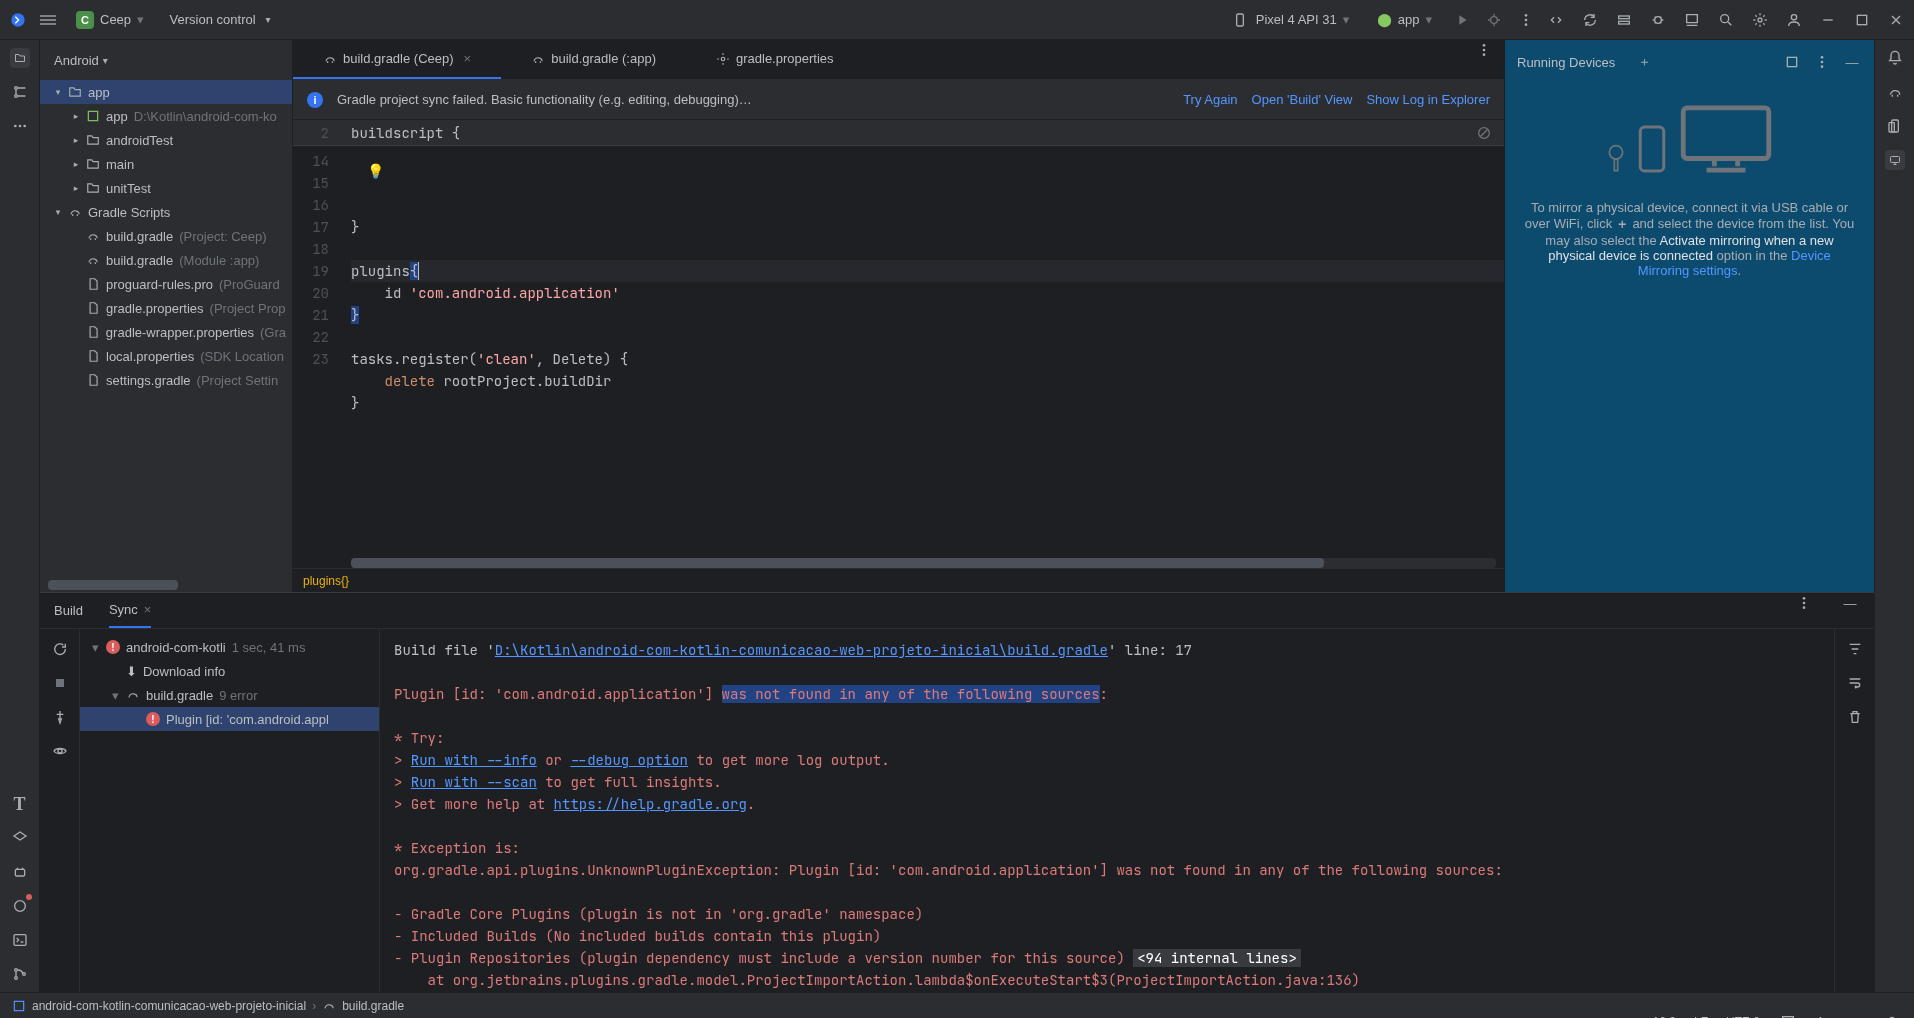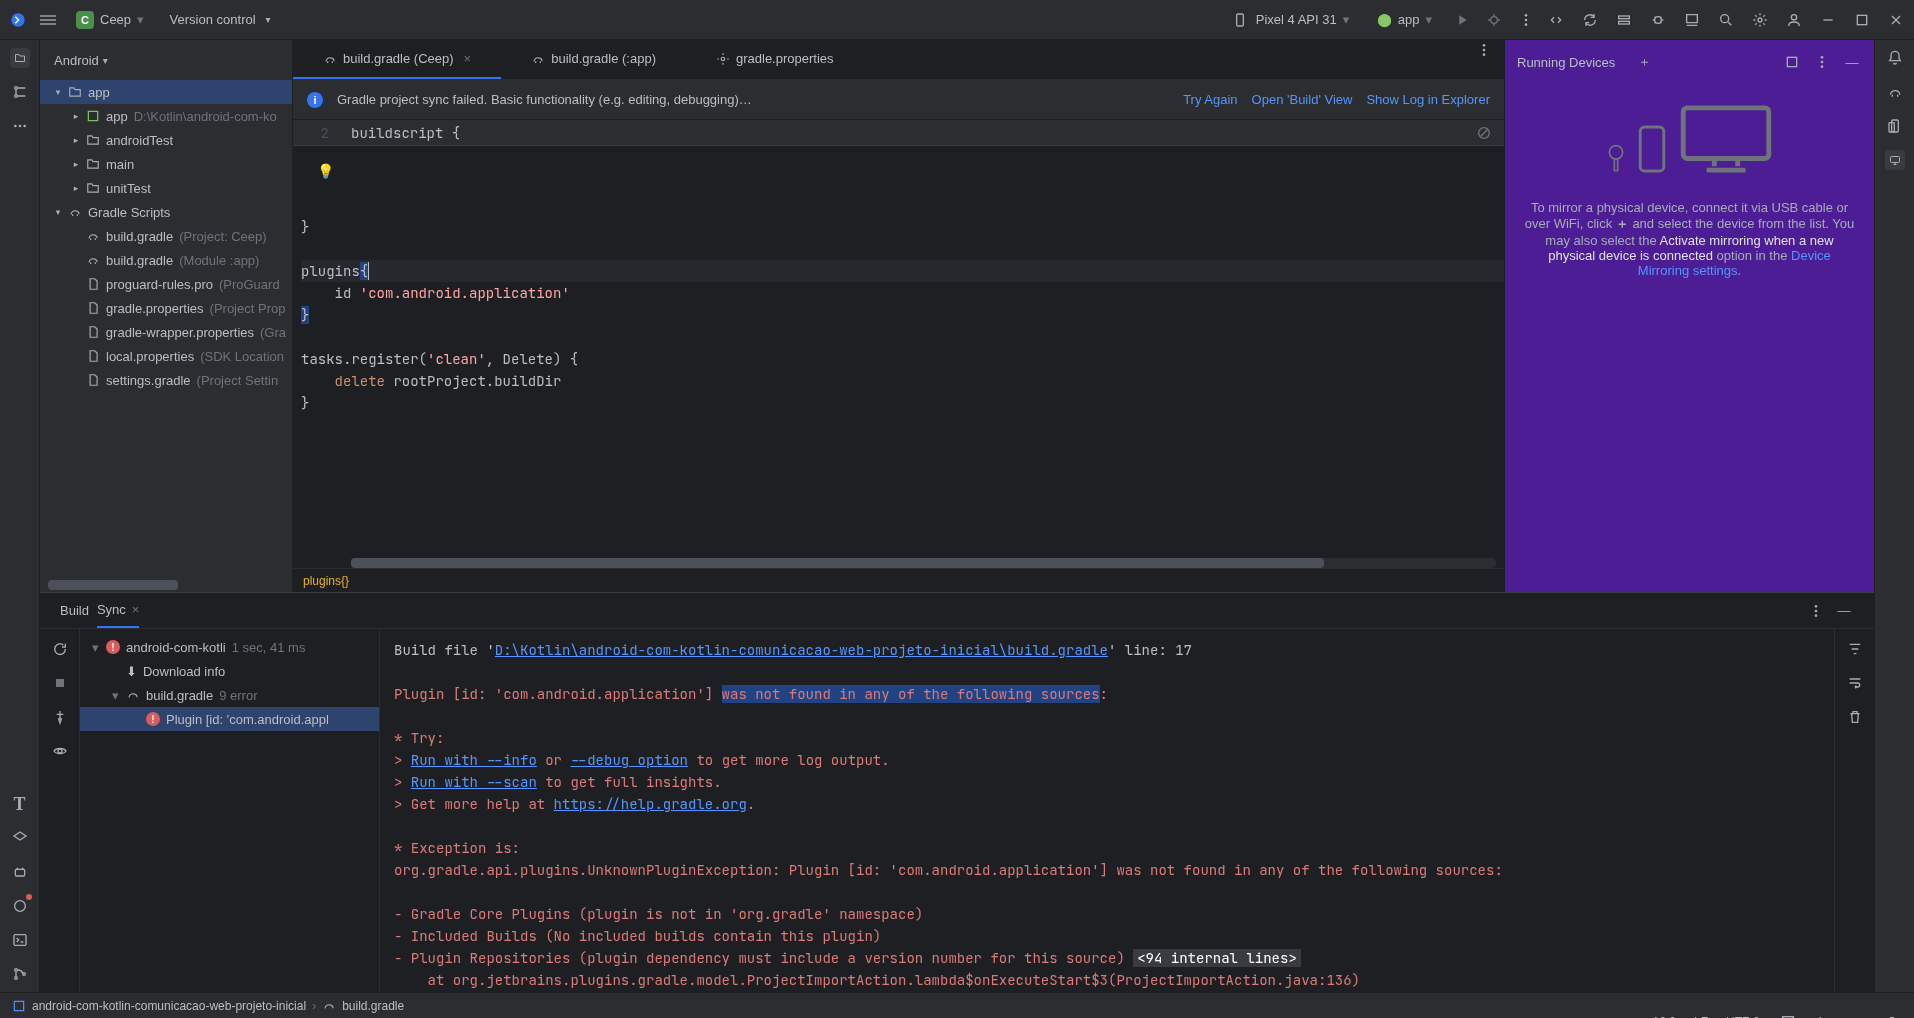--- a/index.html
+++ b/index.html
@@ -44,29 +44,29 @@
 .sticky-line .code { padding-left: 8px; }
 .gutter { width: 50px; background: #1e1f22; text-align: right; padding-right: 14px; color: #4b5059; padding-top: 30px; }
 .code-area { flex: 1; padding-top: 30px; padding-left: 8px; position: relative; white-space: pre; }
 .bulb { position: absolute; left: 24px; top: 40px; font-size: 14px; }
 .kw { color: #cf8e6d; }
 .str { color: #fca5a5; }
 .cursor-line { background: #26282e; display: inline-block; min-width: 100%; }
 .sel { background: #214283; }
 .caret-char { border-left: 1px solid #bcbec4; }
 .breadcrumb-bar { height: 24px; border-top: 1px solid #2b2d30; display: flex; align-items: center; padding: 0 10px; font-size: 12px; color: #eab308; }
-.devices-panel { width: 370px; background: #4c1d95; border-left: 1px solid #1e1f22; display: flex; flex-direction: column; padding: 8px 0; }
+.devices-panel { width: 370px; background: #0c4a6e; border-left: 1px solid #1e1f22; display: flex; flex-direction: column; padding: 8px 0; }
 .devices-header { display: flex; align-items: center; padding: 4px 12px 12px 12px; gap: 10px; }
 .devices-header .title { font-weight: 500; flex: 1; }
 .devices-body { padding: 20px 18px; text-align: center; font-size: 13px; color: #a8adb3; }
 .dev-illus { display: flex; justify-content: center; align-items: flex-end; gap: 8px; margin-bottom: 26px; color: #6f737a; }
 .devices-body .link { color: #5496ff; cursor: pointer; }
 .devices-body .bold { color: #dfe1e5; }
 .lower { height: 400px; display: flex; flex-direction: column; background: #1e1f22; border-top: 1px solid #393b40; }
-.build-tabs { height: 36px; display: flex; align-items: center; padding: 0 20px; gap: 8px; border-bottom: 1px solid #2b2d30; }
+.build-tabs { height: 36px; display: flex; align-items: flex-start; padding: 0 14px; gap: 26px; border-bottom: 1px solid #2b2d30; }
 .build-tabs .btab { cursor: pointer; height: 100%; display: flex; align-items: center; }
 .build-tabs .btab.active { border-bottom: 2px solid #3574f0; }
 .build-body { flex: 1; display: flex; min-height: 0; }
 .build-left { width: 40px; display: flex; flex-direction: column; align-items: center; padding: 10px 0; gap: 14px; border-right: 1px solid #2b2d30; }
 .build-mid { width: 300px; border-right: 1px solid #2b2d30; overflow: hidden; padding: 6px 0; font-size: 13px; }
 .brow { display: flex; align-items: center; height: 24px; white-space: nowrap; overflow: hidden; cursor: pointer; }
 .brow .hint { color: #6f737a; margin-left: 6px; }
 .brow.sel { background: #2e436e; }
 .err-dot { width: 14px; height: 14px; border-radius: 50%; background: #db5c5c; color: #fff; display: inline-flex; align-items: center; justify-content: center; font-size: 10px; font-weight: bold; margin-right: 6px; }
 .build-out { flex: 1; overflow: auto; padding: 10px 14px; font-family: "JetBrains Mono", Consolas, monospace; font-size: 14px; line-height: 22px; white-space: pre; color: #bcbec4; }
@@ -445,20 +445,32 @@
           <div class="sticky-line">
             <div class="gut">2</div>
             <div class="code">buildscript {</div>
             <span style="margin-left:auto;margin-right:10px" class="icon-btn">
                 <svg viewBox="0 0 24 24" fill="none" stroke="#6f737a" stroke-width="2">
                   <circle cx="12" cy="12" r="8"></circle>
                   <path d="M7 17L17 7"></path>
                 </svg>
               </span>
           </div>
+          <div class="gutter" id="gutter">
+              <div>14</div>
+              <div>15</div>
+              <div>16</div>
+              <div>17</div>
+              <div>18</div>
+              <div>19</div>
+              <div>20</div>
+              <div>21</div>
+              <div>22</div>
+              <div>23</div>
+            </div>
           <div class="code-area" id="code">
             <span class="bulb">💡</span>
           <div>}</div><div>&nbsp;</div><div><span class="cursor-line">plugins<span class="sel">{</span><span class="caret-char"></span></span></div><div>    id <span class="str">'com.android.application'</span></div><div><span class="sel">}</span></div><div>&nbsp;</div><div>tasks.register(<span class="str">'clean'</span>, Delete) {</div><div>    <span class="kw">delete</span> rootProject.buildDir</div><div>}</div><div>&nbsp;</div></div>
         </div>
         <div class="scrollbar-h" style="margin:0 8px 0 58px">
             <div class="thumb" style="left:0;width:85%"></div>
           </div>
         <div class="breadcrumb-bar">plugins{}</div>
       </div>
 

